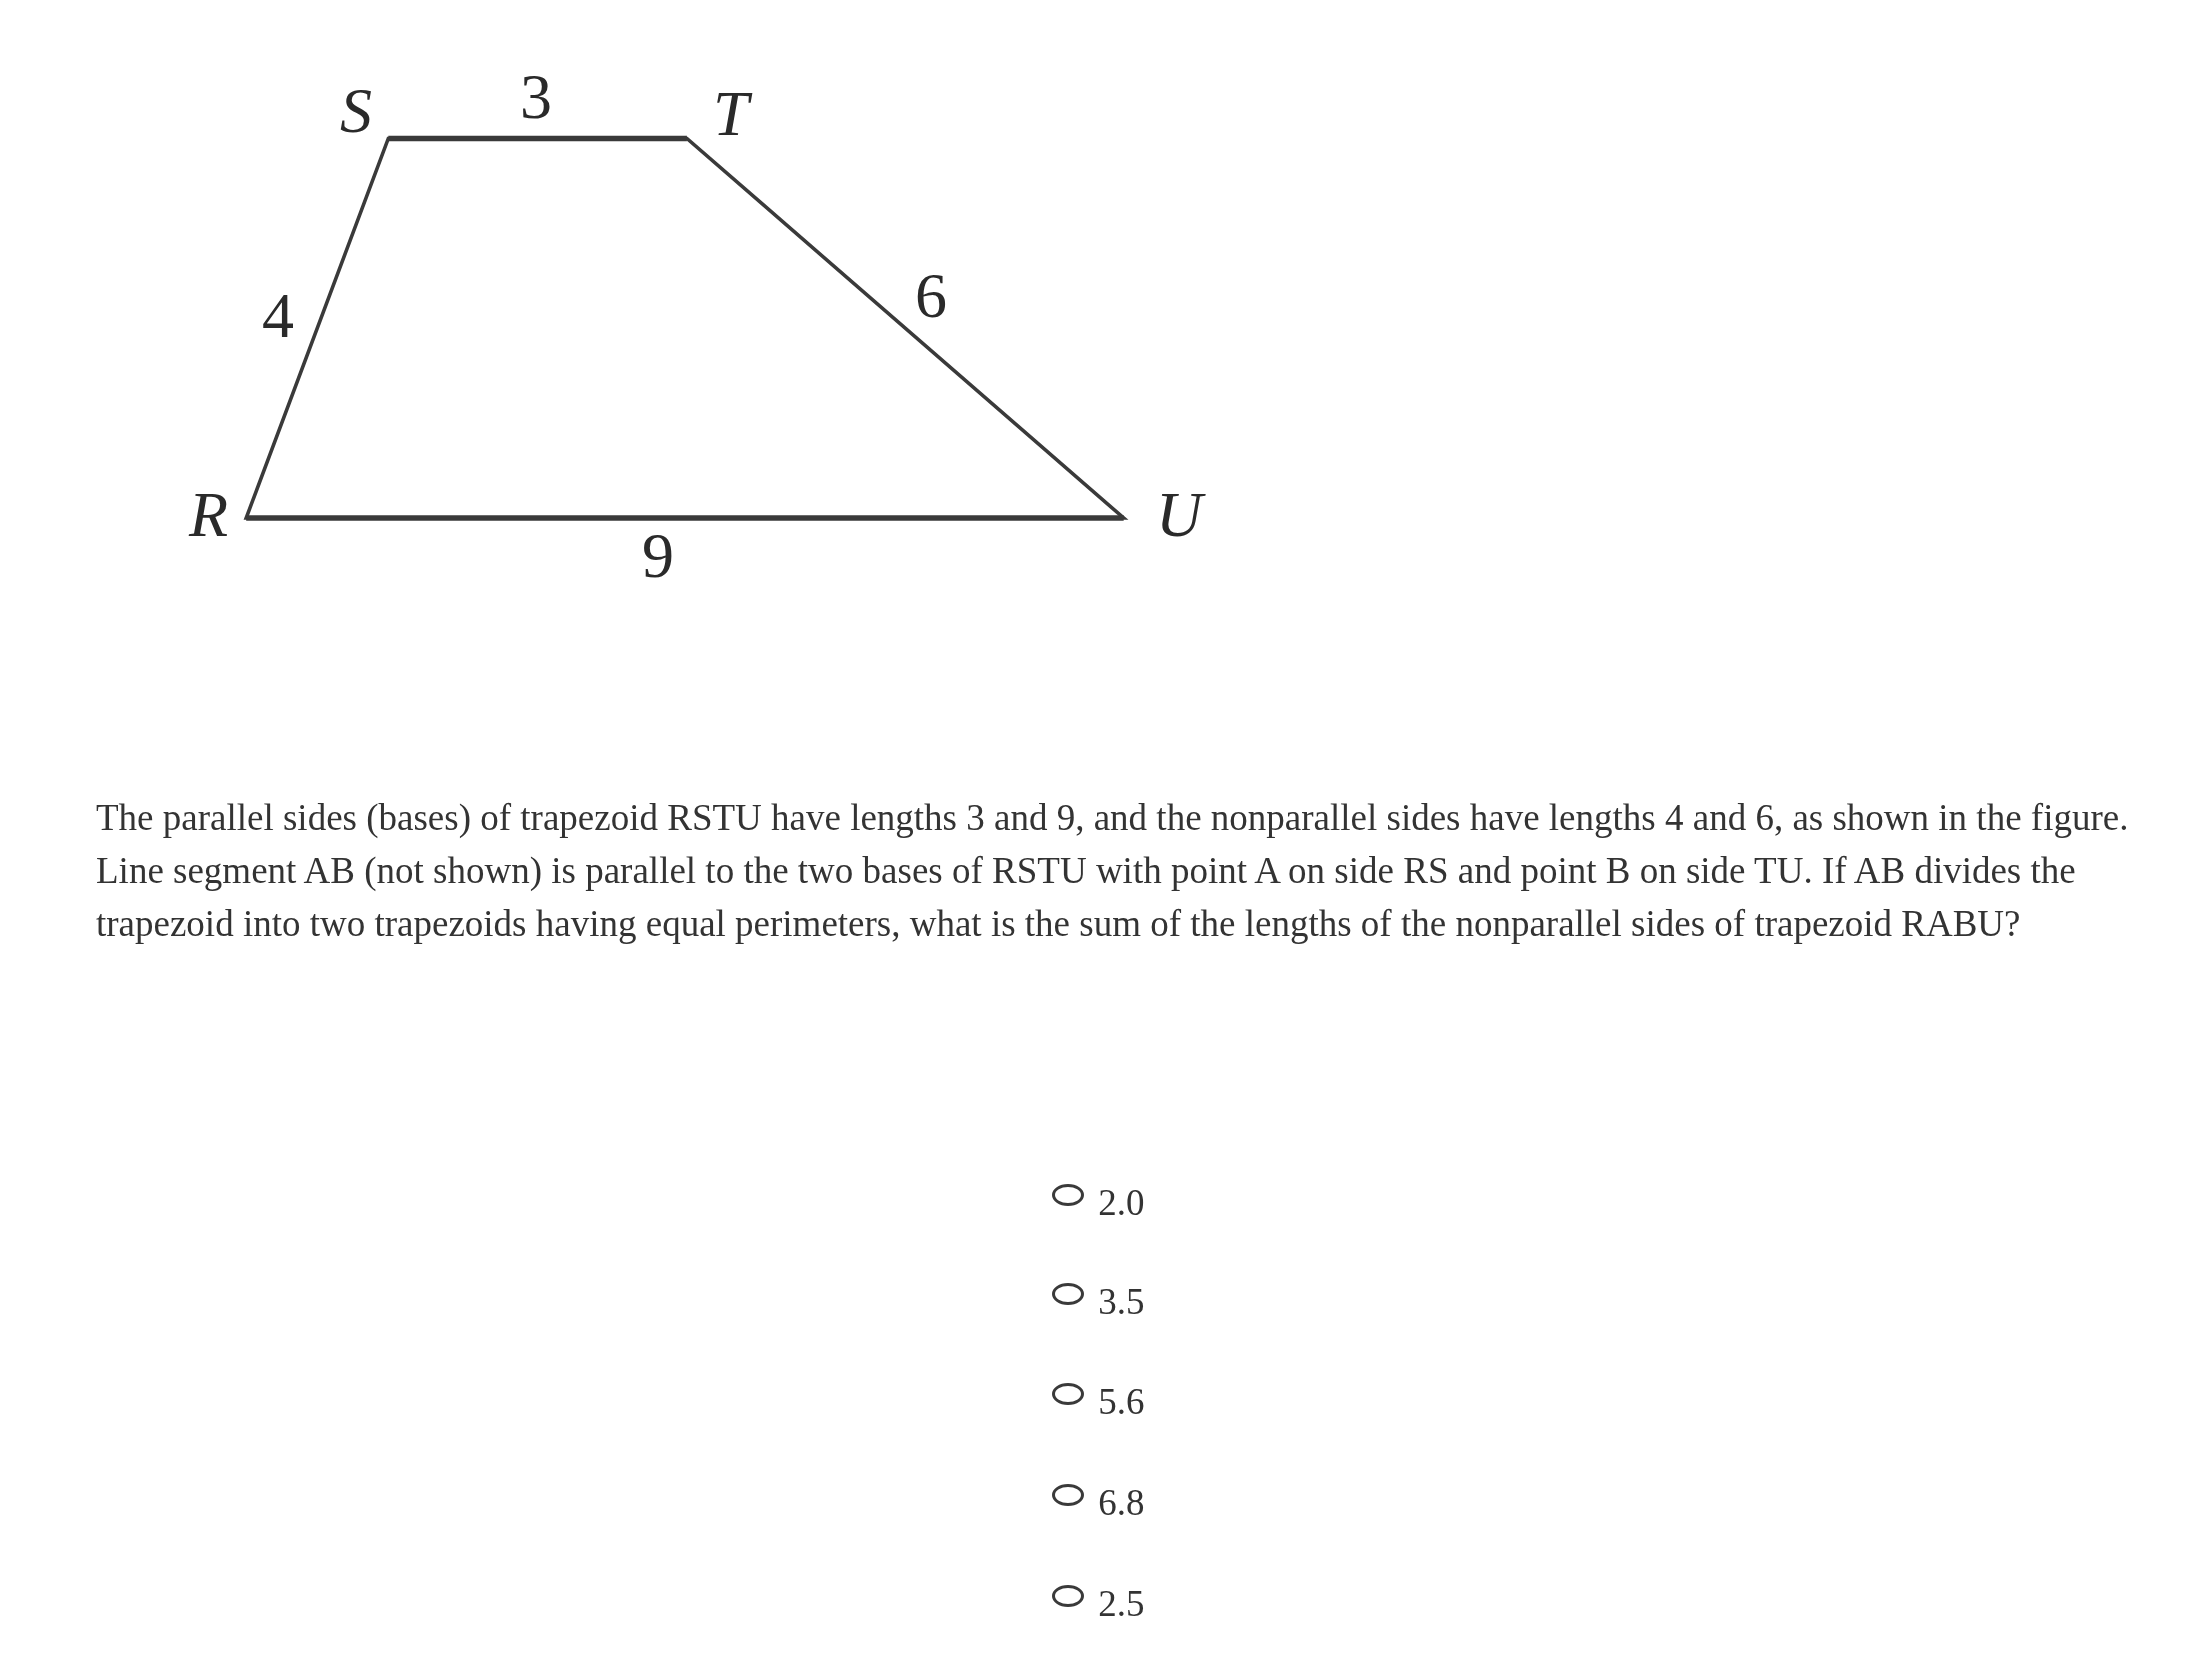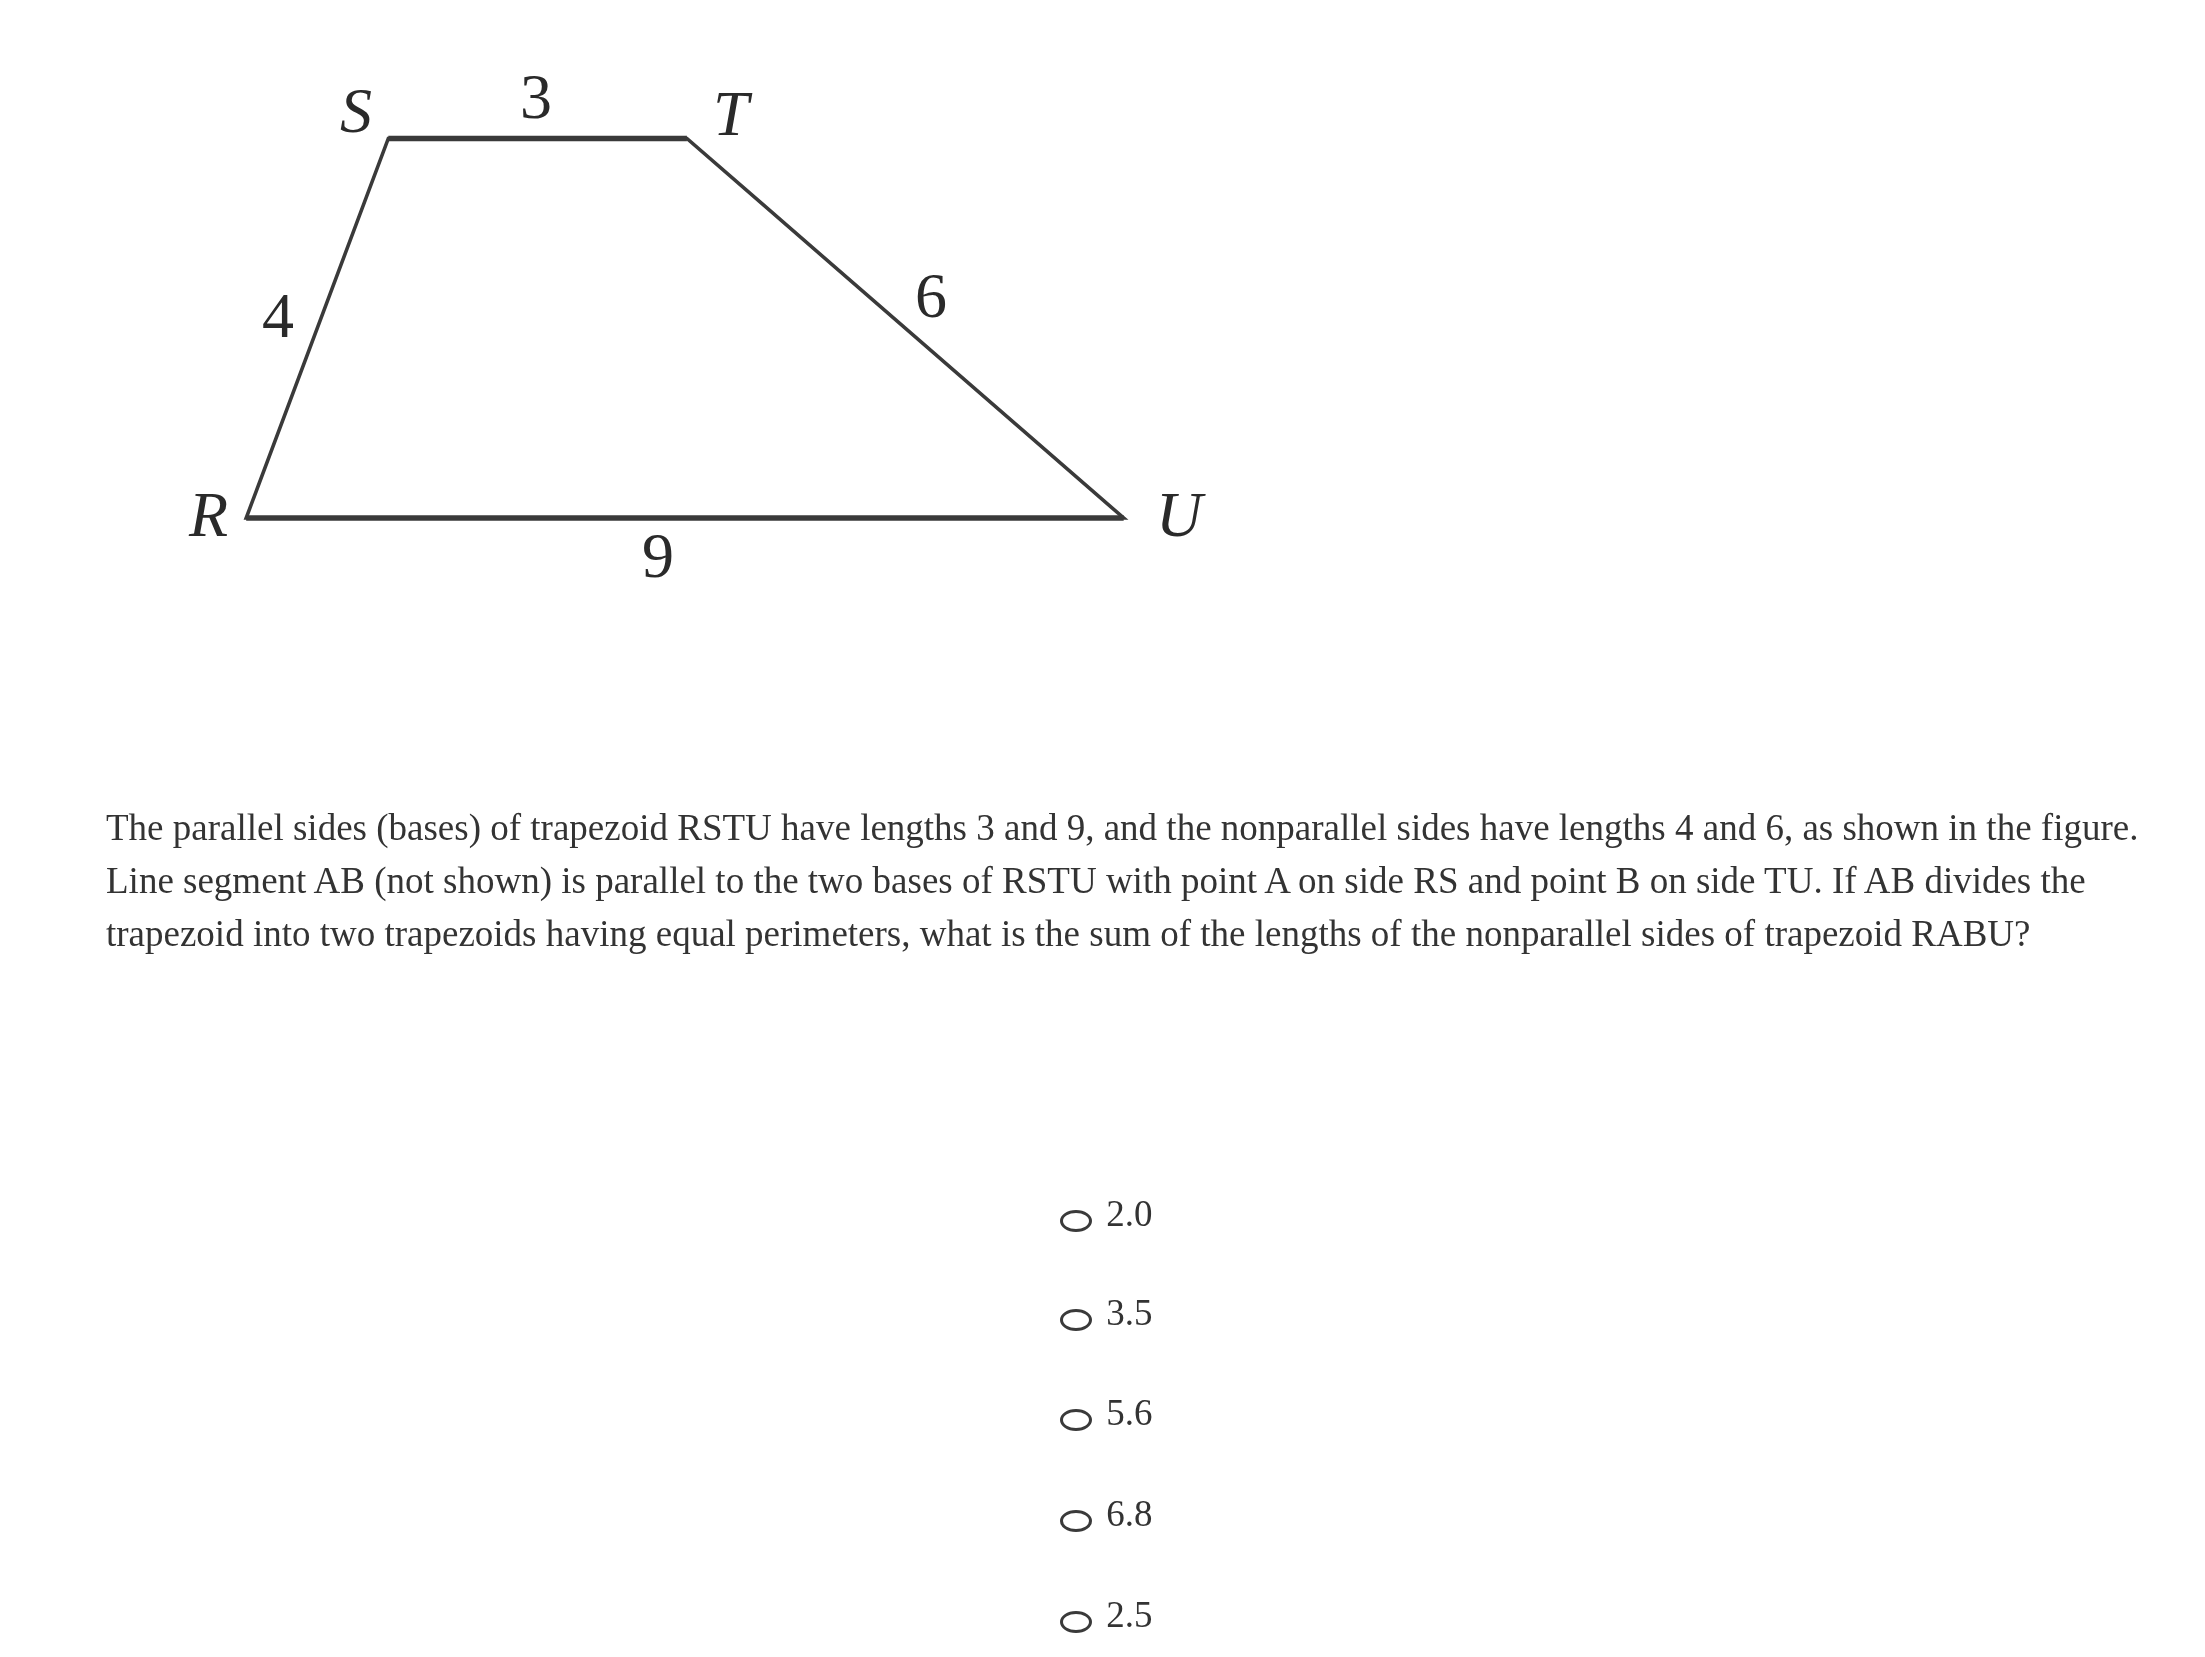--- a/index.html
+++ b/index.html
@@ -37,34 +37,34 @@
   }
   .fig-label.italic { font-style: italic; }
   .question {
     position: absolute;
     left: 91px;
     top: 786px;
     width: 2034px;
     font-size: 37px;
     line-height: 53px;
     color: #333333;
-    margin: 15px;
+    margin: 5px;
   }
   .options {
     position: absolute;
     left: 1044px;
     top: 1184px;
     width: 318px;
   }
   .option {
     position: absolute;
-    left: 16px;
+    left: 8px;
     height: 48px;
     display: flex;
-    align-items: flex-end;
+    align-items: flex-start;
     cursor: pointer;
   }
   .radio {
     width: 32px;
     height: 22px;
     border: 3.2px solid #3a3a3a;
     border-radius: 50%;
     box-sizing: border-box;
     margin-right: 14.3px;
     background: #fff;

